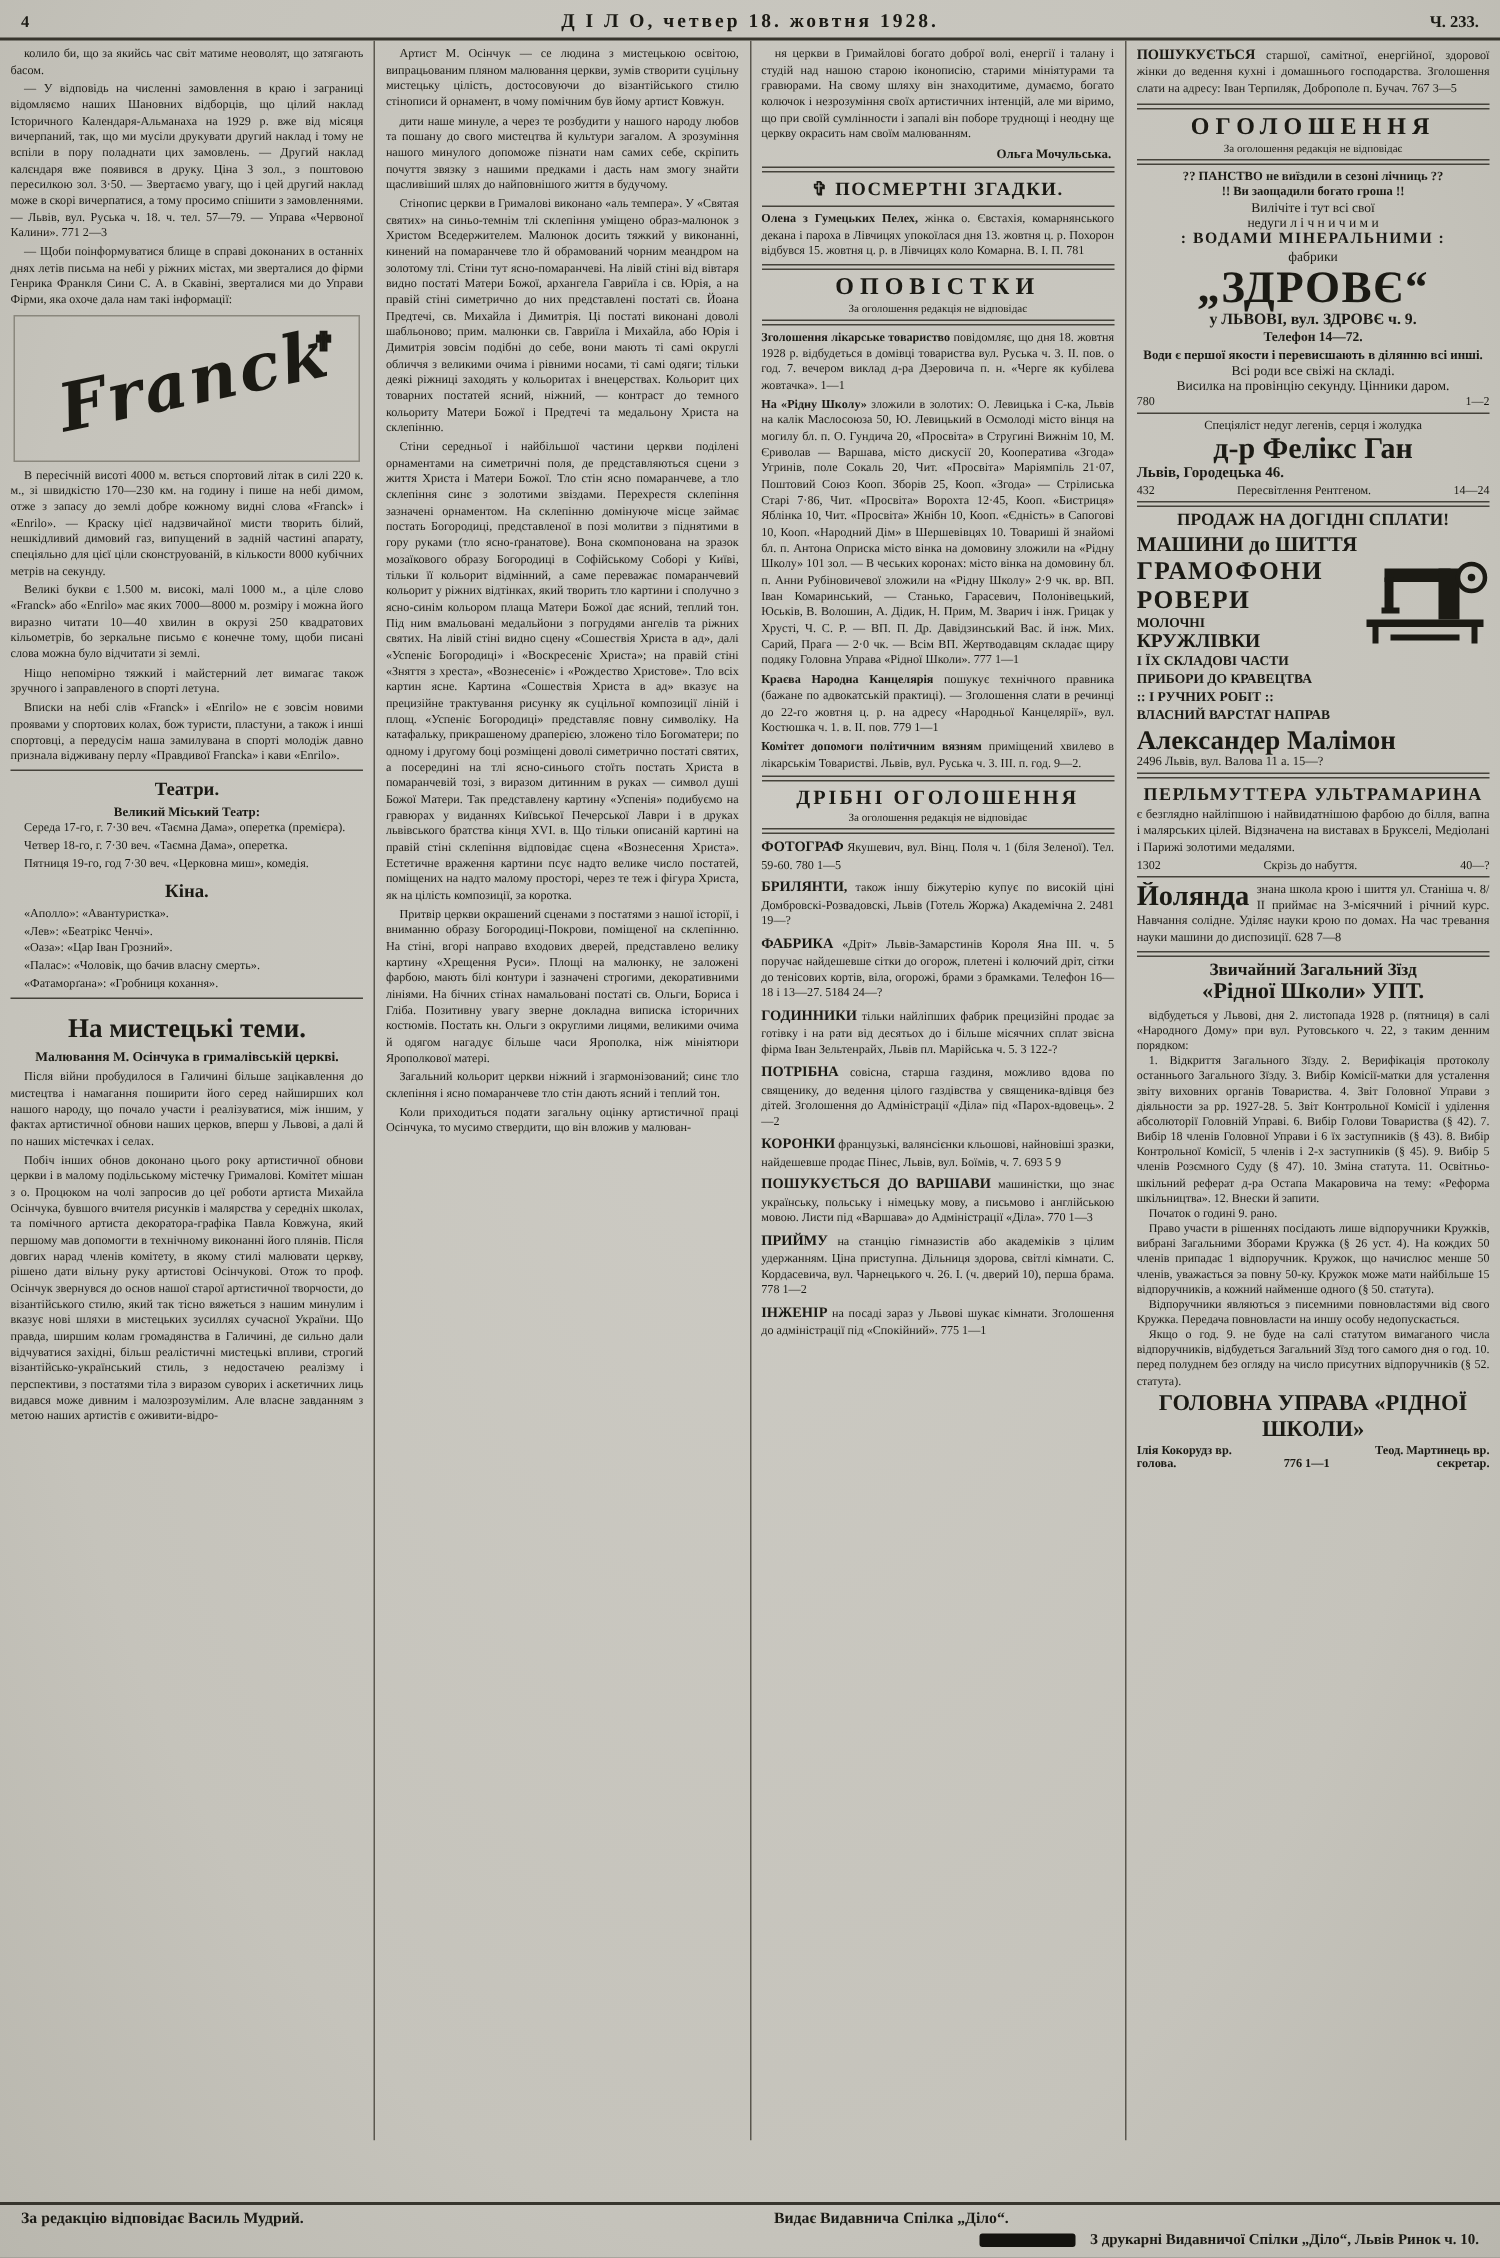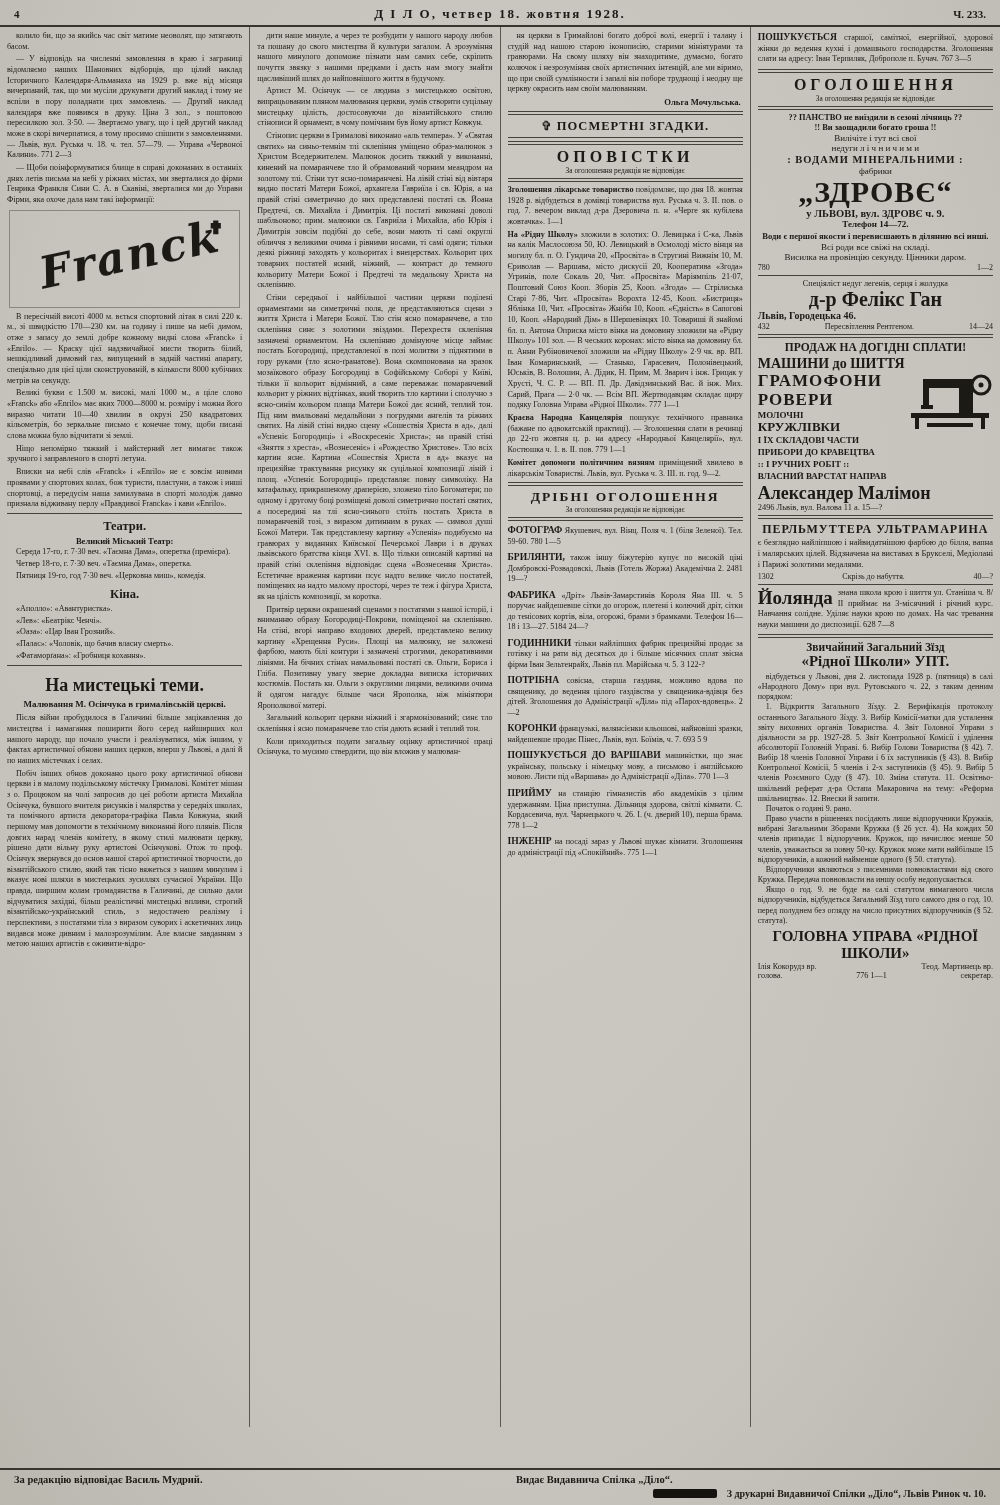--- a/index.html
+++ b/index.html
@@ -67,21 +67,21 @@
   .machine{width:86px;flex:0 0 86px;padding-top:4px;}
   .perl-title{text-align:center;font-weight:bold;font-size:12px;letter-spacing:1px;margin:2px 0 1px;}
   .perl-body{font-size:8.4px;line-height:1.3;text-align:justify;margin:0;}
   .yol{overflow:hidden;margin:2px 0;}
   .yol-name{float:left;font-size:19px;font-weight:bold;margin:0 5px 0 0;line-height:1;}
   .yol-body{font-size:8.3px;line-height:1.3;text-align:justify;margin:0;}
   .cong-h1{text-align:center;font-weight:bold;font-size:11.5px;margin:2px 0 0;}
   .cong-h2{text-align:center;font-weight:bold;font-size:15px;margin:0 0 2px;}
   .cong-p{font-size:8px;line-height:1.27;text-align:justify;margin:0;text-indent:8px;}
   .cong-org{text-align:center;font-weight:bold;font-size:15px;margin:2px 0 0;}
-  .cong-sigrow{display:flex;justify-content:space-between;font-size:8.2px;font-weight:normal;margin:0;}
+  .cong-sigrow{display:flex;justify-content:space-between;font-size:8.2px;font-weight:bold;margin:0;}
   
   .footer{position:absolute;left:0;right:0;bottom:0;border-top:2px solid #37352d;padding:4px 14px 6px;}
   .footer-row1{display:flex;justify-content:space-between;font-weight:bold;font-size:10.5px;}
   .footer-row2{display:flex;align-items:center;justify-content:flex-end;font-weight:bold;font-size:10px;margin-top:3px;}
   .smudge{display:inline-block;width:64px;height:9px;background:#14130f;border-radius:2px;margin-right:10px;}
 </style>
 </head>
 <body>
 
 <div class="page">
@@ -141,40 +141,44 @@
       <div>
 
       <p class="bp">Після війни пробудилося в Галичині більше зацікавлення до мистецтва і намагання поширити його серед найширших кол нашого народу, що почало участи і реалізуватися, між іншим, у фактах артистичної обнови наших церков, вперш у Львові, а далі й по наших містечках і селах.</p>
           <p class="bp">Побіч інших обнов доконано цього року артистичної обнови церкви і в малому подільському містечку Грималові. Комітет мішан з о. Процюком на чолі запросив до цеї роботи артиста Михайла Осінчука, бувшого вчителя рисунків і малярства у середніх школах, та помічного артиста декоратора-графіка Павла Ковжуна, який першому мав допомогти в технічному виконанні його плянів. Після довгих нарад членів комітету, в якому стилі малювати церкву, рішено дати вільну руку артистові Осінчукові. Отож то проф. Осінчук звернувся до основ нашої старої артистичної творчости, до візантійського стилю, який так тісно вяжеться з нашим минулим і вказує нові шляхи в мистецьких зусиллях сучасної України. Що правда, ширшим колам громадянства в Галичині, де сильно дали відчуватися західні, більш реалістичні мистецькі впливи, строгий візантійсько-український стиль, з недостачею реалізму і перспективи, з постатями тіла з виразом суворих і аскетичних лиць видався може дивним і малозрозумілим. Але власне завданням з метою наших артистів є оживити-відро-</p>
         </div>
     </section>
 
     <section class="col">
       <div>
 
-      <p class="bp">дити наше минуле, а через те розбудити у нашого народу любов та пошану до свого мистецтва й культури загалом. А зрозуміння нашого минулого допоможе пізнати нам самих себе, скріпить почуття звязку з нашими предками і дасть нам змогу знайти щасливіший шлях до найповнішого життя в будучому.</p>
-          <p class="bp">Артист М. Осінчук — се людина з мистецькою освітою, випрацьованим пляном малювання церкви, зумів створити суцільну мистецьку цілість, достосовуючи до візантійського стилю стінописи й орнамент, в чому помічним був йому артист Ковжун.</p>
+      <p class="bp">Артист М. Осінчук — се людина з мистецькою освітою, випрацьованим пляном малювання церкви, зумів створити суцільну мистецьку цілість, достосовуючи до візантійського стилю стінописи й орнамент, в чому помічним був йому артист Ковжун.</p>
+          <p class="bp">дити наше минуле, а через те розбудити у нашого народу любов та пошану до свого мистецтва й культури загалом. А зрозуміння нашого минулого допоможе пізнати нам самих себе, скріпить почуття звязку з нашими предками і дасть нам змогу знайти щасливіший шлях до найповнішого життя в будучому.</p>
           <p class="bp">Стінопис церкви в Грималові виконано «аль темпера». У «Святая святих» на синьо-темнім тлі склепіння уміщено образ-малюнок з Христом Вседержителем. Малюнок досить тяжкий у виконанні, кинений на помаранчеве тло й обрамований чорним меандром на золотому тлі. Стіни тут ясно-помаранчеві. На лівій стіні від вівтаря видно постаті Матери Божої, архангела Гавриїла і св. Юрія, а на правій стіні симетрично до них представлені постаті св. Йоана Предтечі, св. Михайла і Димитрія. Ці постаті виконані доволі шабльоново; прим. малюнки св. Гавриїла і Михайла, або Юрія і Димитрія зовсім подібні до себе, вони мають ті самі округлі обличчя з великими очима і рівними носами, ті самі одяги; тільки деякі ріжниці заходять у кольоритах і внецерствах. Кольорит цих товарних постатей ясний, ніжний, — контраст до темного кольориту Матери Божої і Предтечі та медальону Христа на склепінню.</p>
           <p class="bp">Стіни середньої і найбільшої частини церкви поділені орнаментами на симетричні поля, де представляються сцени з життя Христа і Матери Божої. Тло стін ясно помаранчеве, а тло склепіння синє з золотими звіздами. Перехрестя склепіння зазначені орнаментом. На склепінню домінуюче місце займає постать Богородиці, представленої в позі молитви з піднятими в гору руками (тло ясно-ґранатове). Вона скомпонована на зразок мозаїкового образу Богородиці в Софійському Соборі у Київі, тільки її кольорит відмінний, а саме переважає помаранчевий кольорит у ріжних відтінках, який творить тло картини і сполучно з ясно-синім кольором плаща Матери Божої дає ясний, теплий тон. Під ним вмальовані медальйони з погрудями ангелів та ріжних святих. На лівій стіні видно сцену «Сошествія Христа в ад», далі «Успеніє Богородиці» і «Воскресеніє Христа»; на правій стіні «Зняття з хреста», «Вознесеніє» і «Рождество Христове». Тло всіх картин ясне. Картина «Сошествія Христа в ад» вказує на прецизійне трактування рисунку як суцільної композиції ліній і площ. «Успеніє Богородиці» представляє повну символіку. На катафальку, прикрашеному драперією, зложено тіло Богоматери; по одному і другому боці розміщені доволі симетрично постаті святих, а посередині на тлі ясно-синього стоїть постать Христа в помаранчевій тозі, з виразом дитинним в руках — символ душі Божої Матери. Так представлену картину «Успенія» подибуємо на гравюрах у виданнях Київської Печерської Лаври і в друках львівського братства кінця XVI. в. Що тільки описаній картині на правій стіні склепіння відповідає сцена «Вознесення Христа». Естетичне враження картини псує надто велике число постатей, поміщених на надто малому просторі, через те теж і фігура Христа, як на цілість композиції, за коротка.</p>
           <p class="bp">Притвір церкви окрашений сценами з постатями з нашої історії, і вниманню образу Богородиці-Покрови, поміщеної на склепінню. На стіні, вгорі направо входових дверей, представлено велику картину «Хрещення Руси». Площі на малюнку, не заложені фарбою, мають білі контури і зазначені строгими, декоративними лініями. На бічних стінах намальовані постаті св. Ольги, Бориса і Гліба. Позитивну увагу зверне докладна виписка історичних костюмів. Постать кн. Ольги з округлими лицями, великими очима й одягом нагадує більше часи Ярополка, ніж мініятюри Ярополкової матері.</p>
           <p class="bp">Загальний кольорит церкви ніжний і згармонізований; синє тло склепіння і ясно помаранчеве тло стін дають ясний і теплий тон.</p>
           <p class="bp">Коли приходиться подати загальну оцінку артистичної праці Осінчука, то мусимо ствердити, що він вложив у малюван-</p>
         </div>
     </section>
 
     <section class="col">
       <div>
 
       <p class="bp">ня церкви в Гримайлові богато доброї волі, енергії і талану і студій над нашою старою іконописію, старими мініятурами та гравюрами. На свому шляху він знаходитиме, думаємо, богато колючок і незрозуміння своїх артистичних інтенцій, але ми віримо, що при своїй сумлінности і запалі він поборе труднощі і неодну ще церкву окрасить нам своїм малюванням.</p>
         </div>
       <p class="sig">Ольга Мочульська.</p>
 
       <div class="hr2"></div>
       <h3 class="obit-title">✞ ПОСМЕРТНІ ЗГАДКИ.</h3>
       <div class="hr1"></div>
+      <p class="bp no-indent">
+        <b>Олена з Гумецьких Пелех,</b>
+        <span>жінка о. Євстахія, комарнянського декана і пароха в Лівчицях упокоїлася дня 13. жовтня ц. р. Похорон відбувся 15. жовтня ц. р. в Лівчицях коло Комарна. В. І. П. 781</span>
+      </p>
 
       <div class="hr2"></div>
       <h3 class="big-title">ОПОВІСТКИ</h3>
       <p class="sub-note">За оголошення редакція не відповідає</p>
       <div class="hr2"></div>
       <div>
 
           <p class="bp no-indent"><b>Зголошення лікарське товариство</b> <span>повідомляє, що дня 18. жовтня 1928 р. відбудеться в домівці товариства вул. Руська ч. 3. ІІ. пов. о год. 7. вечером виклад д-ра Дзеровича п. н. «Черге як кубілева жовтачка». 1—1</span></p>
 
           <p class="bp no-indent"><b>На «Рідну Школу»</b> <span>зложили в золотих: О. Левицька і С-ка, Львів на калік Маслосоюза 50, Ю. Левицький в Осмолоді місто вінця на могилу бл. п. О. Гундича 20, «Просвіта» в Стругині Вижнім 10, М. Єриволав — Варшава, місто дискусії 20, Кооператива «Згода» Угринів, поле Сокаль 20, Чит. «Просвіта» Маріямпіль 21·07, Поштовий Союз Кооп. Зборів 25, Кооп. «Згода» — Стрілиська Старі 7·86, Чит. «Просвіта» Ворохта 12·45, Кооп. «Бистриця» Яблінка 10, Чит. «Просвіта» Жнібн 10, Кооп. «Єдність» в Сапогові 10, Кооп. «Народний Дім» в Шершевівцях 10. Товариші й знайомі бл. п. Антона Оприска місто вінка на домовину зложили на «Рідну Школу» 101 зол. — В чеських коронах: місто вінка на домовину бл. п. Анни Рубіновичевої зложили на «Рідну Школу» 2·9 чк. вр. ВП. Іван Комаринський, — Станько, Гарасевич, Полонівецький, Юськів, В. Волошин, А. Дідик, Н. Прим, М. Зварич і інж. Грицак у Хрусті, Ч. С. Р. — ВП. П. Др. Давідзинський Вас. й інж. Мих. Сарий, Прага — 2·0 чк. — Всім ВП. Жертводавцям складає щиру подяку Головна Управа «Рідної Школи». 777 1—1</span></p>

